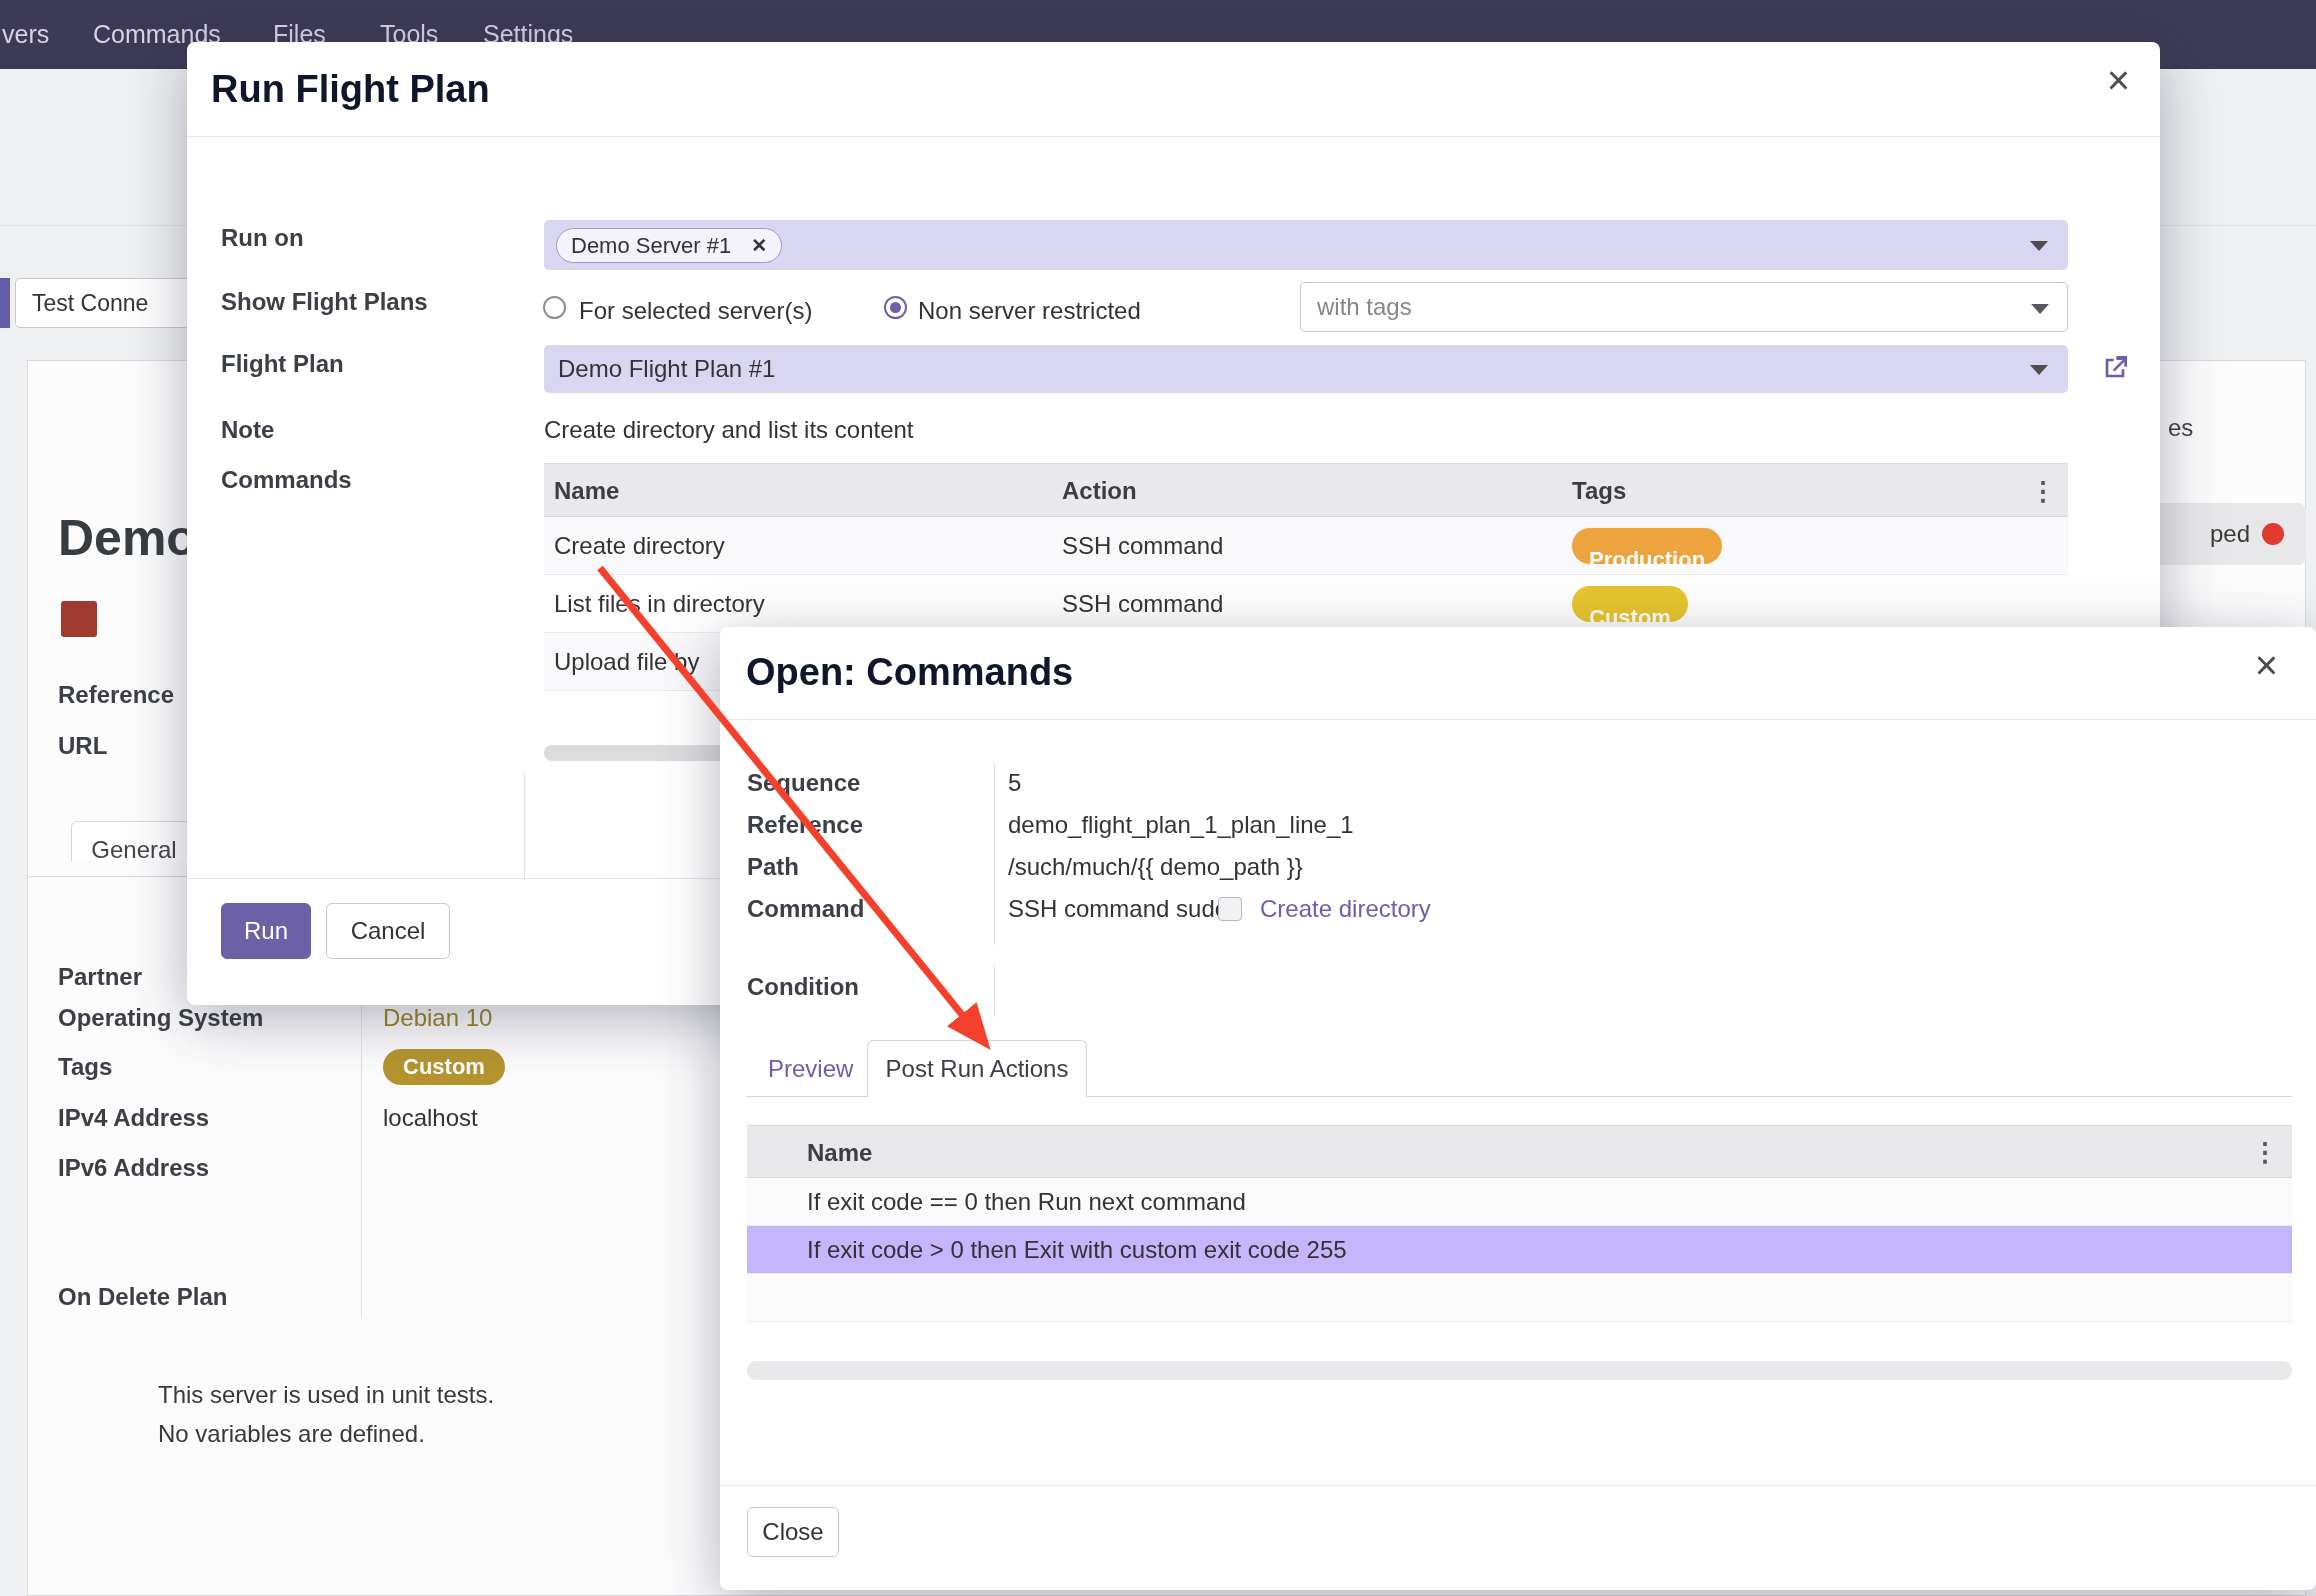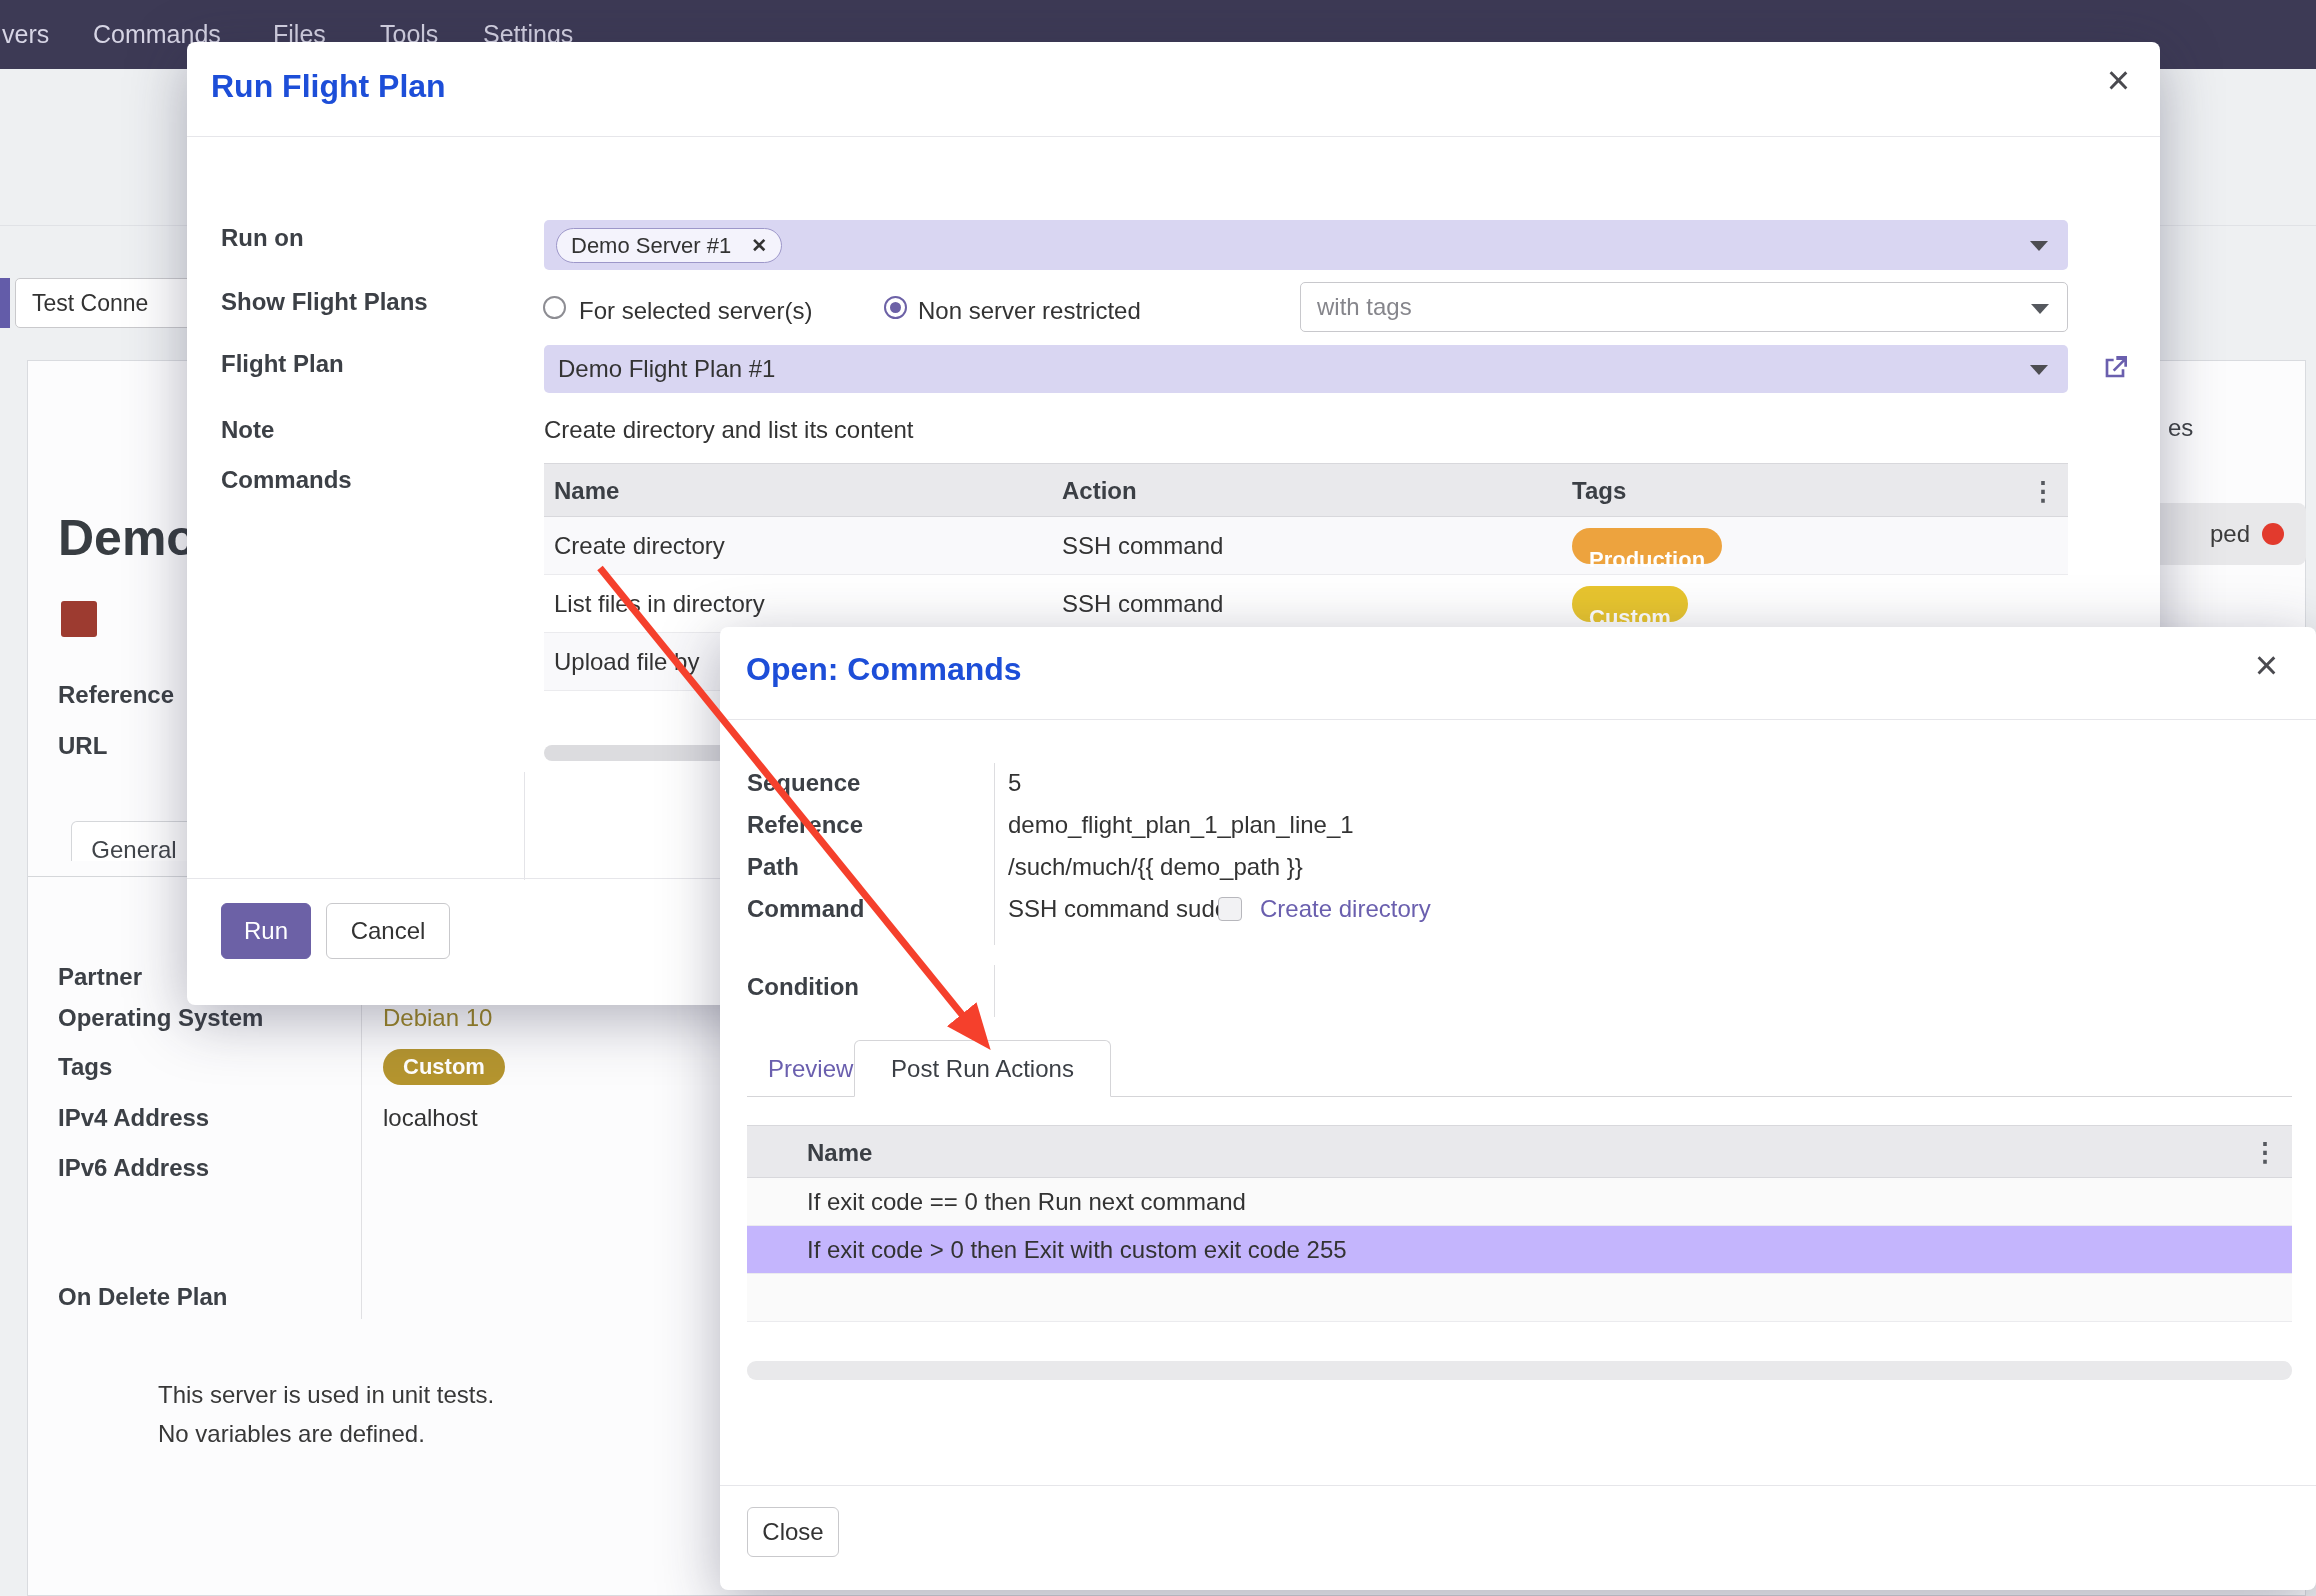--- a/index.html
+++ b/index.html
@@ -21,21 +21,21 @@
   .sheet-heading { position:absolute; font-size:50px; font-weight:700; color:#383d42; white-space:nowrap; }
   .tab-general { position:absolute; left:43px; top:460px; width:126px; height:40px; background:#fff; border:1px solid #d5d7da; border-bottom:none; border-radius:6px 6px 0 0; text-align:center; line-height:56px; font-size:24px; color:#41454a; }
   .tabbar-line { position:absolute; left:0; top:515px; width:100%; height:1px; background:#d5d7da; }
   .vline { position:absolute; width:1px; background:#e0e0e3; }
   .badge-dark { position:absolute; height:36px; line-height:36px; padding:0 20px; border-radius:18px; background:#b5952f; color:#fff; font-size:22px; font-weight:700; }
   .status-chip { position:absolute; left:2100px; top:503px; width:206px; height:62px; background:#e8e8ea; border-radius:8px; display:flex; align-items:center; justify-content:flex-end; gap:12px; padding-right:22px; }
   .status-dot { width:22px; height:22px; border-radius:50%; background:#e23a2d; }
 
   
   .modal { position:absolute; background:#fff; border-radius:8px; box-shadow:0 14px 60px rgba(40,40,70,.35); }
-  .modal-title { position:absolute; font-size:32px; font-weight:700; color:#1d4ed8; white-space:nowrap; }
+  .modal-title { position:absolute; font-size:38px; font-weight:700; color:#0f172a; white-space:nowrap; }
   .modal-close { position:absolute; font-size:40px; color:#4a4a4f; line-height:40px; cursor:pointer; }
   .hline { position:absolute; left:0; width:100%; height:1px; background:#e6e6ea; }
 
   .sel-lavender { position:absolute; background:#d9d6f2; border-radius:5px; }
   .caret { position:absolute; width:0; height:0; border-left:9px solid transparent; border-right:9px solid transparent; border-top:10px solid #4d4d52; }
   .chip { position:absolute; left:12px; top:8px; height:35px; display:flex; align-items:center; gap:20px; padding:0 14px; background:#f4f3fc; border:1px solid #9d97c9; border-radius:18px; font-size:22px; color:#333; }
   .chip-x { font-weight:700; font-size:19px; color:#333; cursor:pointer; }
   .radio { position:absolute; width:23px; height:23px; border:2px solid #8d8d93; border-radius:50%; background:#fff; }
   .radio.sel { border-color:#6c61a6; }
   .radio.sel::after { content:""; position:absolute; left:4px; top:4px; width:11px; height:11px; border-radius:50%; background:#6c61a6; }
@@ -192,21 +192,21 @@
     <div class="val" style="left:288px;top:226px;">/such/much/{{ demo_path }}</div>
     <div class="biglabel" style="left:27px;top:268px;">Command</div>
     <div class="val" style="left:288px;top:268px;">SSH command sudo</div>
     <span class="cb" style="left:498px;top:270px;"></span>
     <div class="val link" style="left:540px;top:268px;">Create directory</div>
     <div class="biglabel" style="left:27px;top:346px;">Condition</div>
     <div class="vline" style="left:274px;top:136px;height:182px;background:#ddddE0;"></div>
     <div class="vline" style="left:274px;top:338px;height:52px;background:#ddddE0;"></div>
 
     <div class="tab-text" style="left:48px;top:428px;">Preview</div>
-    <div class="tab-active" style="left:134px;top:413px;width:257px;height:57px;line-height:55px;">Post Run Actions</div>
+    <div class="tab-active" style="left:147px;top:413px;width:220px;height:57px;line-height:55px;">Post Run Actions</div>
     <div class="hline" style="left:27px;top:469px;width:1545px;background:#d5d5d8;"></div>
 
     <div class="tbl-header" style="left:27px;top:498px;width:1545px;height:53px;">
       <span class="hcell" style="left:60px;top:13px;">Name</span>
       <span class="kebab" style="right:14px;top:11px;">⋮</span>
     </div>
     <div class="tbl-row" style="left:27px;top:551px;width:1545px;height:48px;background:#fafafa;">
       <span class="cell" style="left:60px;top:10px;">If exit code == 0 then Run next command</span>
     </div>
     <div class="tbl-row" style="left:27px;top:599px;width:1545px;height:48px;background:#c4b5fd;">

